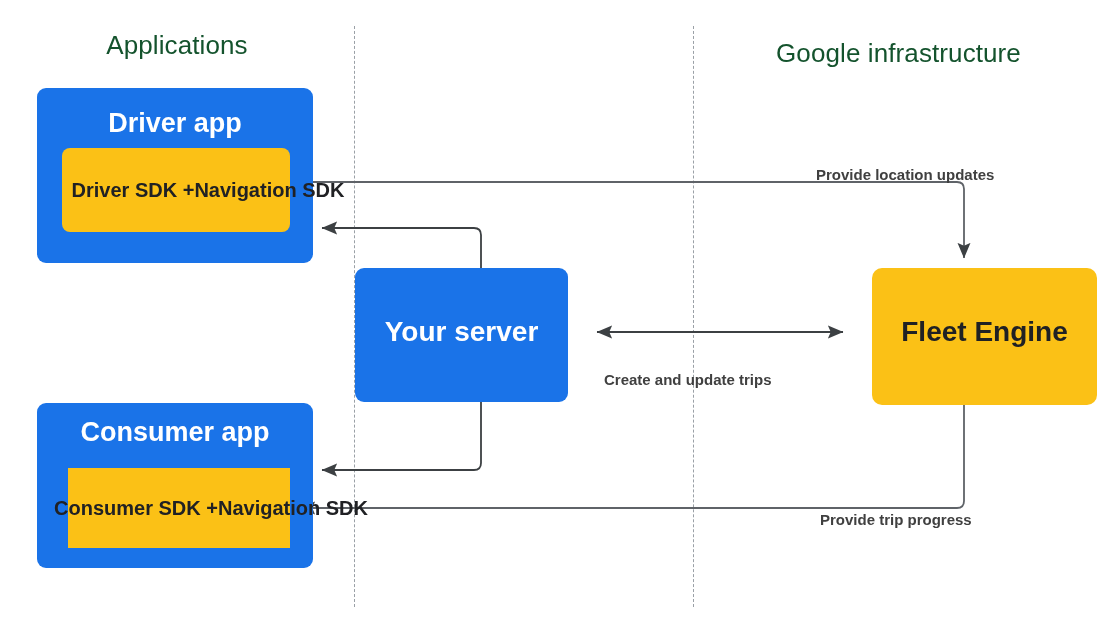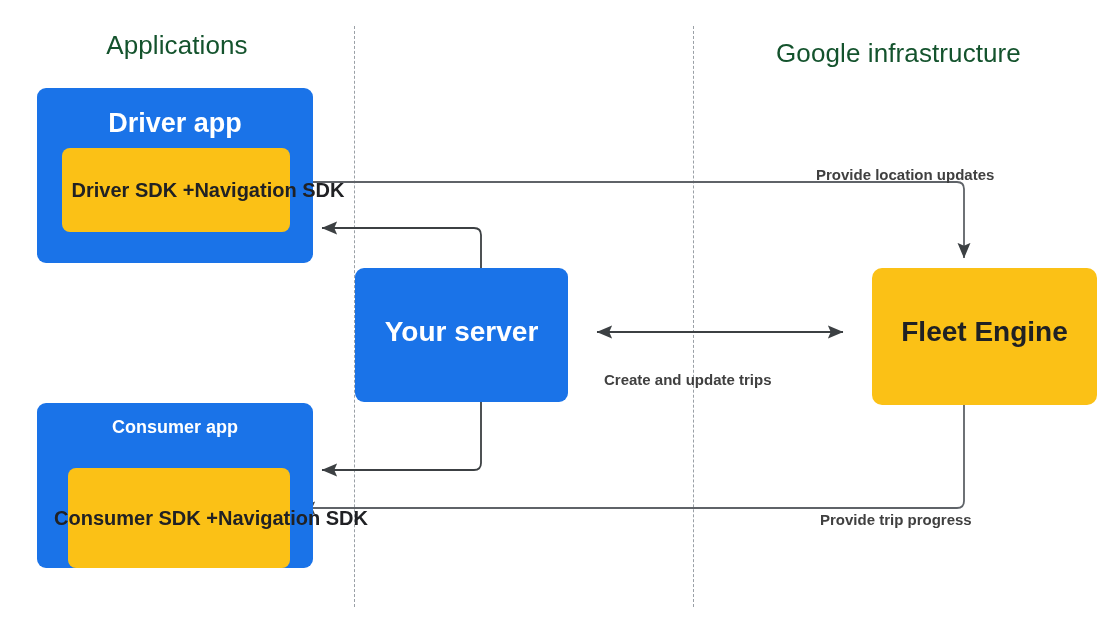--- a/index.html
+++ b/index.html
@@ -87,25 +87,25 @@
   #node-driver-sdk {
     left: 25px; top: 60px; width: 228px; height: 84px;
     border-radius: 8px;
   }
 
   
   #node-consumer-app {
     left: 37px;  top: 403px; width: 276px; height: 165px;
   }
   #node-consumer-app .node-title {
-    top: 14px; font-size: 18px; color: #ffffff;
+    top: 14px; font-size: 27px; color: #ffffff;
   }
   #node-consumer-sdk {
-    left: 31px; top: 65px; width: 222px; height: 100px;
-    border-radius: 8px;
+    left: 31px; top: 65px; width: 222px; height: 80px;
+    border-radius: 0;
   }
 
   
   .sdk-label {
     position: absolute;
     left: 0; top: 0;
     width: 100%; height: 100%;
     display: flex;
     flex-direction: row;
     align-items: center;

